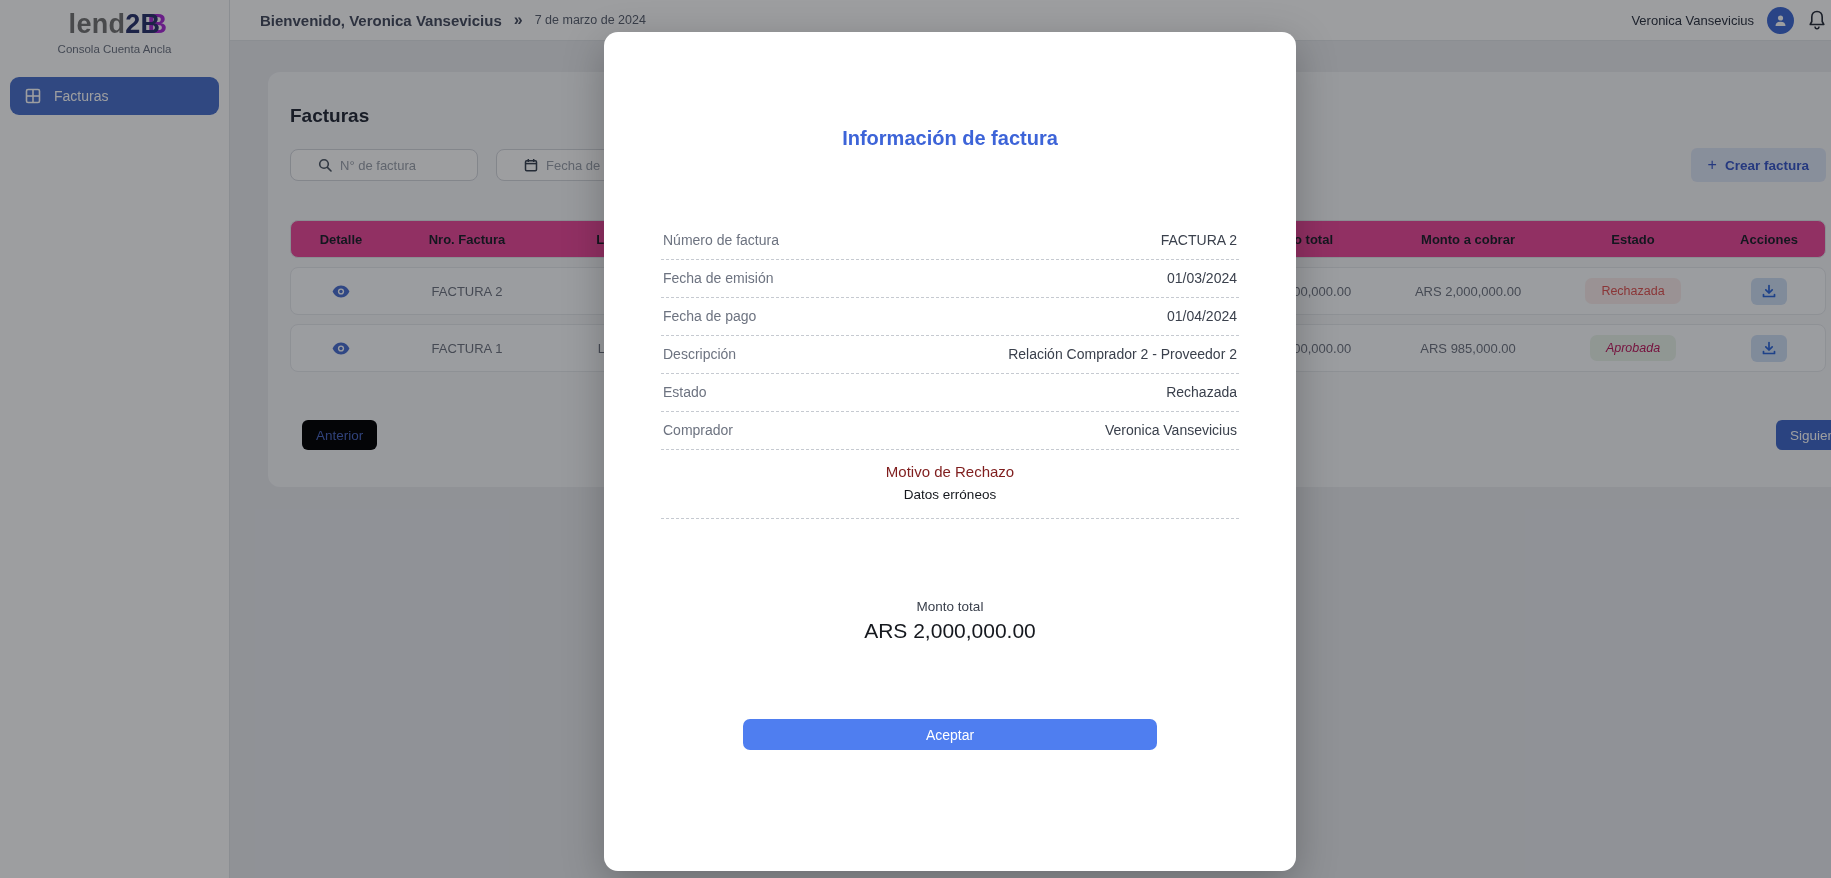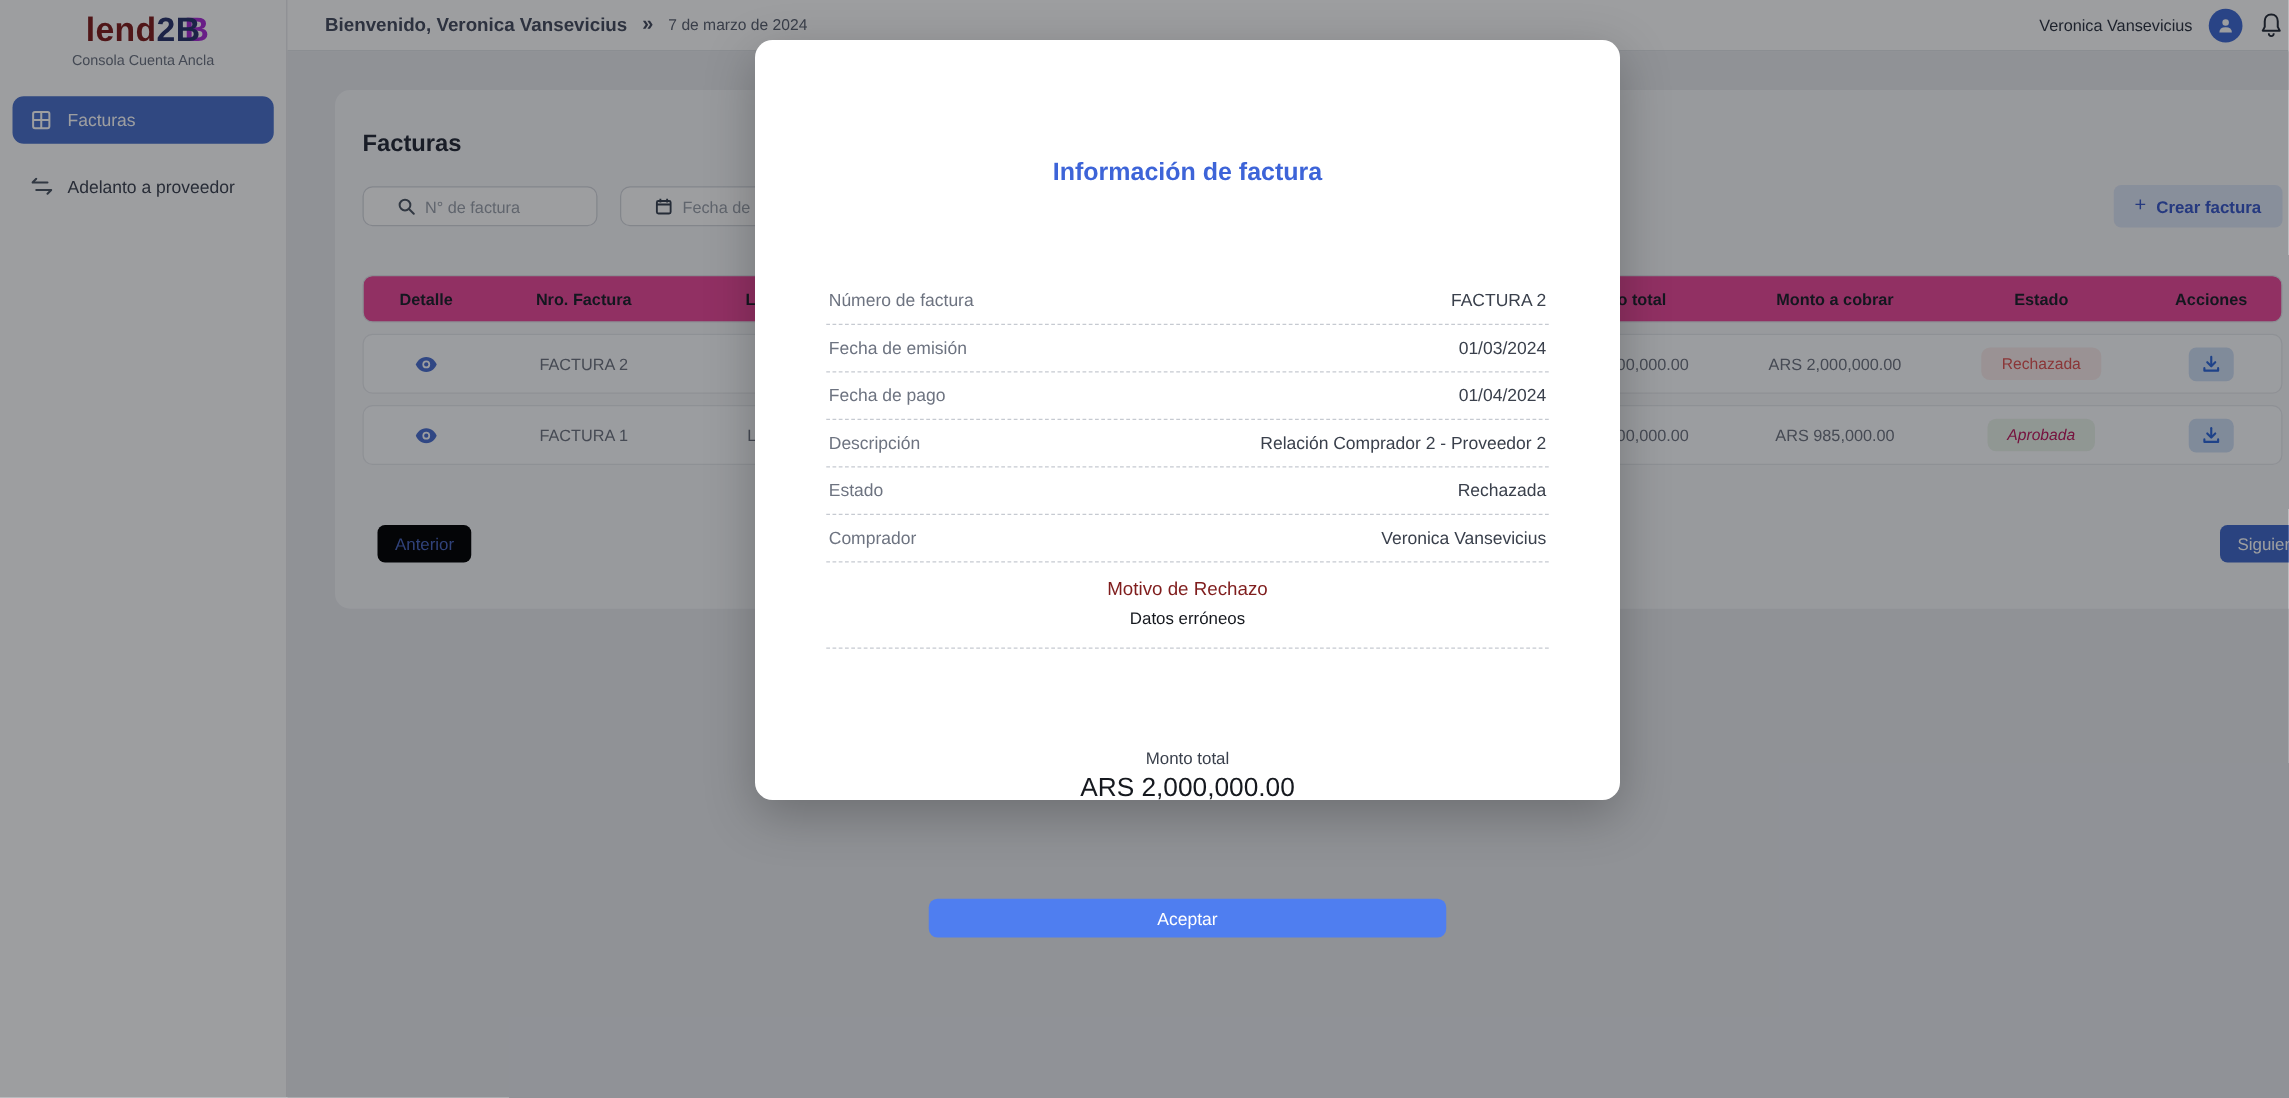--- a/index.html
+++ b/index.html
@@ -7,21 +7,21 @@
   body {
     width:1831px; height:878px; position:relative; overflow:hidden;
     font-family:"Liberation Sans", sans-serif; background:#e9ebef;
   }
   svg { display:block; }
 
   
   .sidebar { position:absolute; left:0; top:0; width:230px; height:878px;
     background:#ffffff; border-right:1px solid #e2e4e8; z-index:1; }
   .logo { text-align:center; margin-top:9px; font-size:27px; font-weight:bold; letter-spacing:.3px; position:relative; }
-  .logo .p1 { color:#7f1d1d; }
+  .logo .p1 { color:#737373; }
   .logo .p2 { color:#28336b; }
   .logo .wrapB { position:relative; display:inline-block; }
   .logo .p3 { color:#28336b; position:relative; z-index:1; }
   .logo .p3shadow { color:#a92bd6; position:absolute; left:7px; top:0; z-index:0; }
   .brand-subtitle { text-align:center; font-size:11.5px; color:#6b7280; margin-top:3px; }
   .nav { margin-top:22px; display:flex; flex-direction:column; gap:15px; }
   .nav-item { margin:0 10px; height:38px; border-radius:9px; display:flex; align-items:center;
     gap:12px; padding:0 14px; font-size:14px; color:#3c4250; cursor:pointer; }
   .nav-item.active { background:#4a70cc; color:#ffffff; }
   .nav-icon { width:18px; height:18px; display:flex; align-items:center; justify-content:center; flex:0 0 18px; }
@@ -72,21 +72,21 @@
 
   .pagination { margin-top:48px; display:flex; }
   .prev-btn { margin-left:12px; height:30px; padding:0 14px; background:#000000; color:#4a66c0;
     border:none; border-radius:6px; font-family:inherit; font-size:13.5px; cursor:pointer; }
   .next-btn { position:absolute; left:1776px; top:420px; height:30px; width:100px; padding:0 14px;
     background:#4068ca; color:#ffffff; border:none; border-radius:6px; font-family:inherit;
     font-size:13.5px; cursor:pointer; z-index:1; text-align:left; }
 
   
   .overlay { position:absolute; inset:0; background:rgba(10,12,18,0.40); z-index:2; }
-  .modal { position:absolute; left:604px; top:32px; width:692px; height:608px; background:#ffffff;
+  .modal { position:absolute; left:604px; top:32px; width:692px; height:839px; background:#ffffff;
     border-radius:14px; box-shadow:0 12px 40px rgba(0,0,0,0.25); padding:0 57px; z-index:3; }
   .modal-title { margin-top:95px; text-align:center; font-size:20px; font-weight:bold; color:#3d64d8; }
   .fields { margin-top:72px; }
   .field { display:flex; justify-content:space-between; padding:10px 2px 11px;
     border-bottom:1px dashed #c6cad1; font-size:14px;align-items:flex-end; }
   .field-label { color:#6d7380; }
   .field-value { color:#3a404c; }
   .rejection { text-align:center; margin-top:13px; padding-bottom:16px; border-bottom:1px dashed #c6cad1; }
   .rejection-title { color:#7f1d1d; font-weight:normal; font-size:15px; }
   .rejection-reason { margin-top:7px; font-size:13.5px; color:#15181e; }
@@ -109,29 +109,20 @@
     <div class="nav-item active">
       <span class="nav-icon">
         <svg width="16" height="16" viewBox="0 0 16 16" fill="none" stroke="currentColor" stroke-width="1.6">
           <rect x="1.5" y="1.5" width="13" height="13" rx="1.5"></rect>
             <line x1="8" y1="1.5" x2="8" y2="14.5"></line>
             <line x1="1.5" y1="8" x2="14.5" y2="8"></line>
         </svg>
       </span>
       <span>Facturas</span>
     </div>
-    <div class="nav-item">
-      <span class="nav-icon">
-        <svg width="17" height="14" viewBox="0 0 17 14" fill="none" stroke="#4b5563" stroke-width="1.6" stroke-linecap="round" stroke-linejoin="round">
-          <path d="M4 1 L1 4 L13 4"></path>
-            <path d="M13 13 L16 10 L4 10"></path>
-        </svg>
-      </span>
-      <span>Adelanto a proveedor</span>
-    </div>
   </div>
 </div>
 
 <div class="topbar">
   <span class="welcome">Bienvenido, Veronica Vansevicius</span>
   <span class="chevrons">»</span>
   <span class="topbar-date">7 de marzo de 2024</span>
   <div class="topbar-right">
     <span class="user-name">Veronica Vansevicius</span>
     <div class="avatar">

